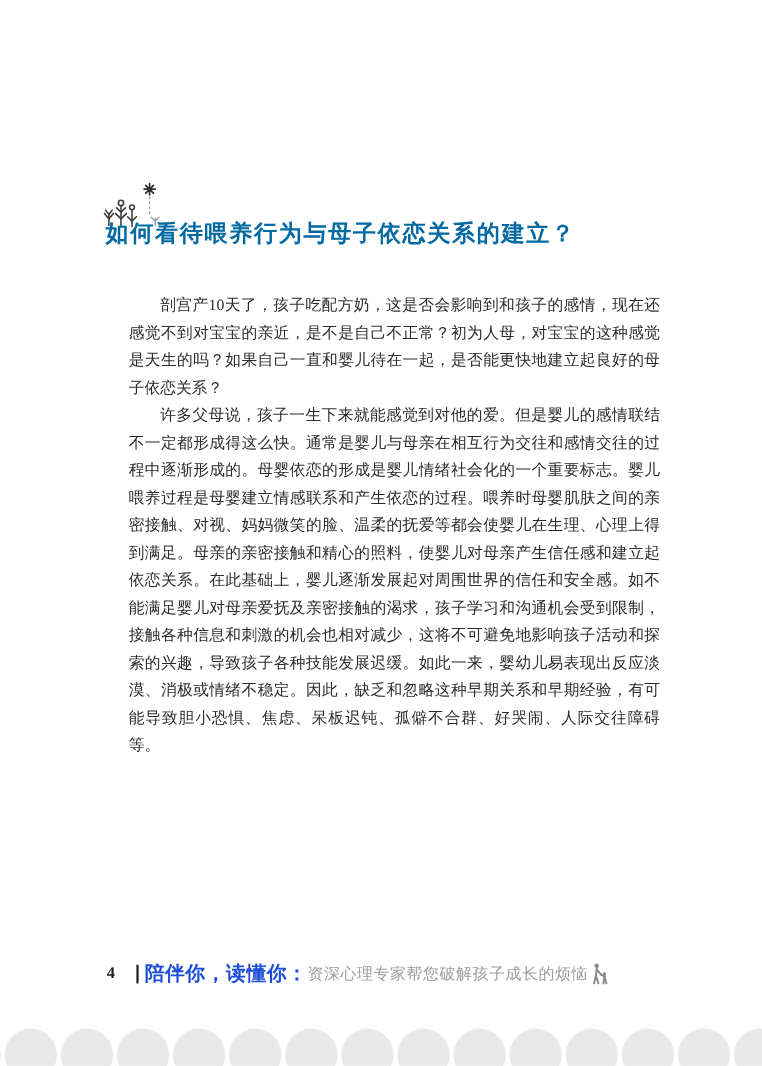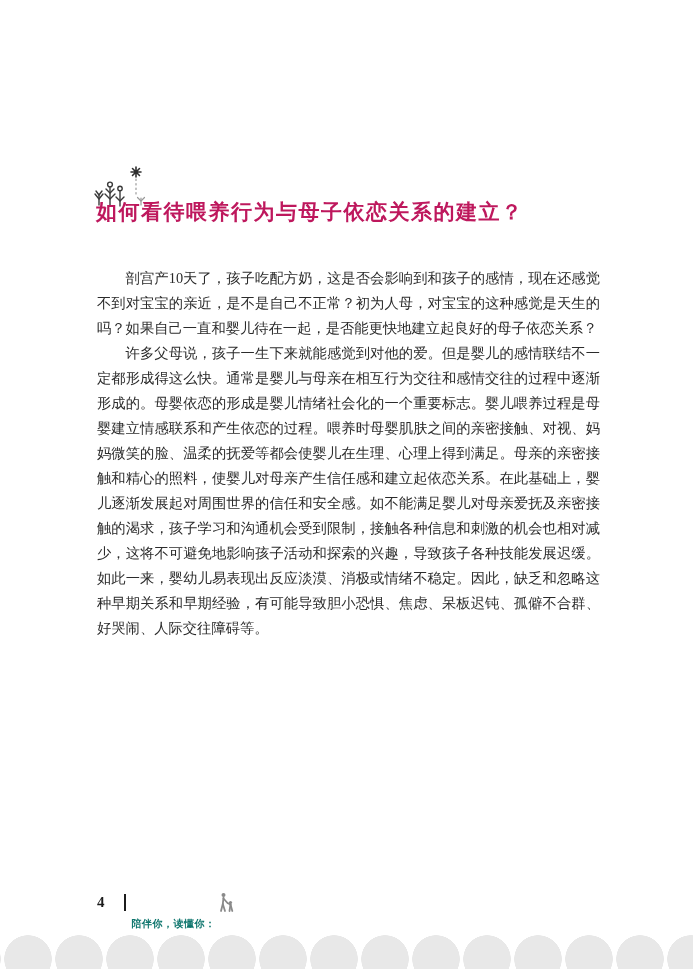--- a/index.html
+++ b/index.html
@@ -24,38 +24,39 @@
 
   
   .title {
     position: absolute;
     left: 96px; top: 196px;
     width: 520px;
     font-family: "DejaVu Sans", "Liberation Sans", sans-serif;
     font-size: 21px;
     font-weight: 700;
     letter-spacing: 1.5px;
-    color: #be185d;
+    color: #0369a1;
     line-height: 32px;
     white-space: nowrap;
   }
 
   
   .content {
     position: absolute;
     left: 97px; top: 266px;
     width: 503px;
     color: #2b2b2b;
   }
   .content p {
     font-size: 14.3px;
     line-height: 25px;
     text-align: justify;
     text-indent: 2em;
     letter-spacing: 0;
+    margin-left: 20px;
   }
 
   
   .footer {
     position: absolute;
     left: 97px; top: 873px;
     width: 503px;
     display: flex;
     align-items: center;
     font-size: 15px;
@@ -69,24 +70,23 @@
   }
   .footer .divider {
     width: 2px; height: 17px;
     background: #1c1c1c;
     margin-left: 19px;
     margin-right: 6px;
   }
   .footer .book-title {
     font-family: "DejaVu Sans", "Liberation Sans", sans-serif;
     font-weight: 700;
-    font-size: 10px;
-    color: #0f766e;
+    font-size: 18px;
+    color: #1d4ed8;
     letter-spacing: 0.5px;
-    margin-top: 44px;
   }
   .footer .book-subtitle {
     font-family: "DejaVu Sans", "Liberation Sans", sans-serif;
     font-size: 14.5px;
     color: #9b9b9b;
     letter-spacing: 0.5px;
   }
   .footer .footer-icon {
     width: 17px; height: 21px;
     margin-left: 2px;
@@ -137,20 +137,21 @@
 
   <main class="content">
     <p>剖宫产10天了，孩子吃配方奶，这是否会影响到和孩子的感情，现在还感觉不到对宝宝的亲近，是不是自己不正常？初为人母，对宝宝的这种感觉是天生的吗？如果自己一直和婴儿待在一起，是否能更快地建立起良好的母子依恋关系？</p>
     <p>许多父母说，孩子一生下来就能感觉到对他的爱。但是婴儿的感情联结不一定都形成得这么快。通常是婴儿与母亲在相互行为交往和感情交往的过程中逐渐形成的。母婴依恋的形成是婴儿情绪社会化的一个重要标志。婴儿喂养过程是母婴建立情感联系和产生依恋的过程。喂养时母婴肌肤之间的亲密接触、对视、妈妈微笑的脸、温柔的抚爱等都会使婴儿在生理、心理上得到满足。母亲的亲密接触和精心的照料，使婴儿对母亲产生信任感和建立起依恋关系。在此基础上，婴儿逐渐发展起对周围世界的信任和安全感。如不能满足婴儿对母亲爱抚及亲密接触的渴求，孩子学习和沟通机会受到限制，接触各种信息和刺激的机会也相对减少，这将不可避免地影响孩子活动和探索的兴趣，导致孩子各种技能发展迟缓。如此一来，婴幼儿易表现出反应淡漠、消极或情绪不稳定。因此，缺乏和忽略这种早期关系和早期经验，有可能导致胆小恐惧、焦虑、呆板迟钝、孤僻不合群、好哭闹、人际交往障碍等。</p>
   </main>
 
   <footer class="footer">
     <span class="page-num">4</span>
     <span class="divider"></span>
     <span class="book-title">陪伴你，读懂你：</span>
+    <span class="book-subtitle">资深心理专家帮您破解孩子成长的烦恼</span>
     <svg class="footer-icon" viewBox="0 0 17 21">
       <g fill="none" stroke="#8a8a8a" stroke-width="1.8" stroke-linecap="round" stroke-linejoin="round">
         <circle cx="5.5" cy="3" r="2" fill="#8a8a8a" stroke="none"></circle>
         <path d="M5.5,5.5 L4.8,12 L3,19"></path>
         <path d="M4.8,12 L7,19"></path>
         <path d="M5.5,6.5 L9.5,11"></path>
         <circle cx="12.5" cy="10.5" r="1.6" fill="#8a8a8a" stroke="none"></circle>
         <path d="M12.5,12.5 L11.5,19"></path>
         <path d="M12.5,12.5 L14.3,19"></path>
         <path d="M12.5,12.5 L9.8,11.2"></path>

